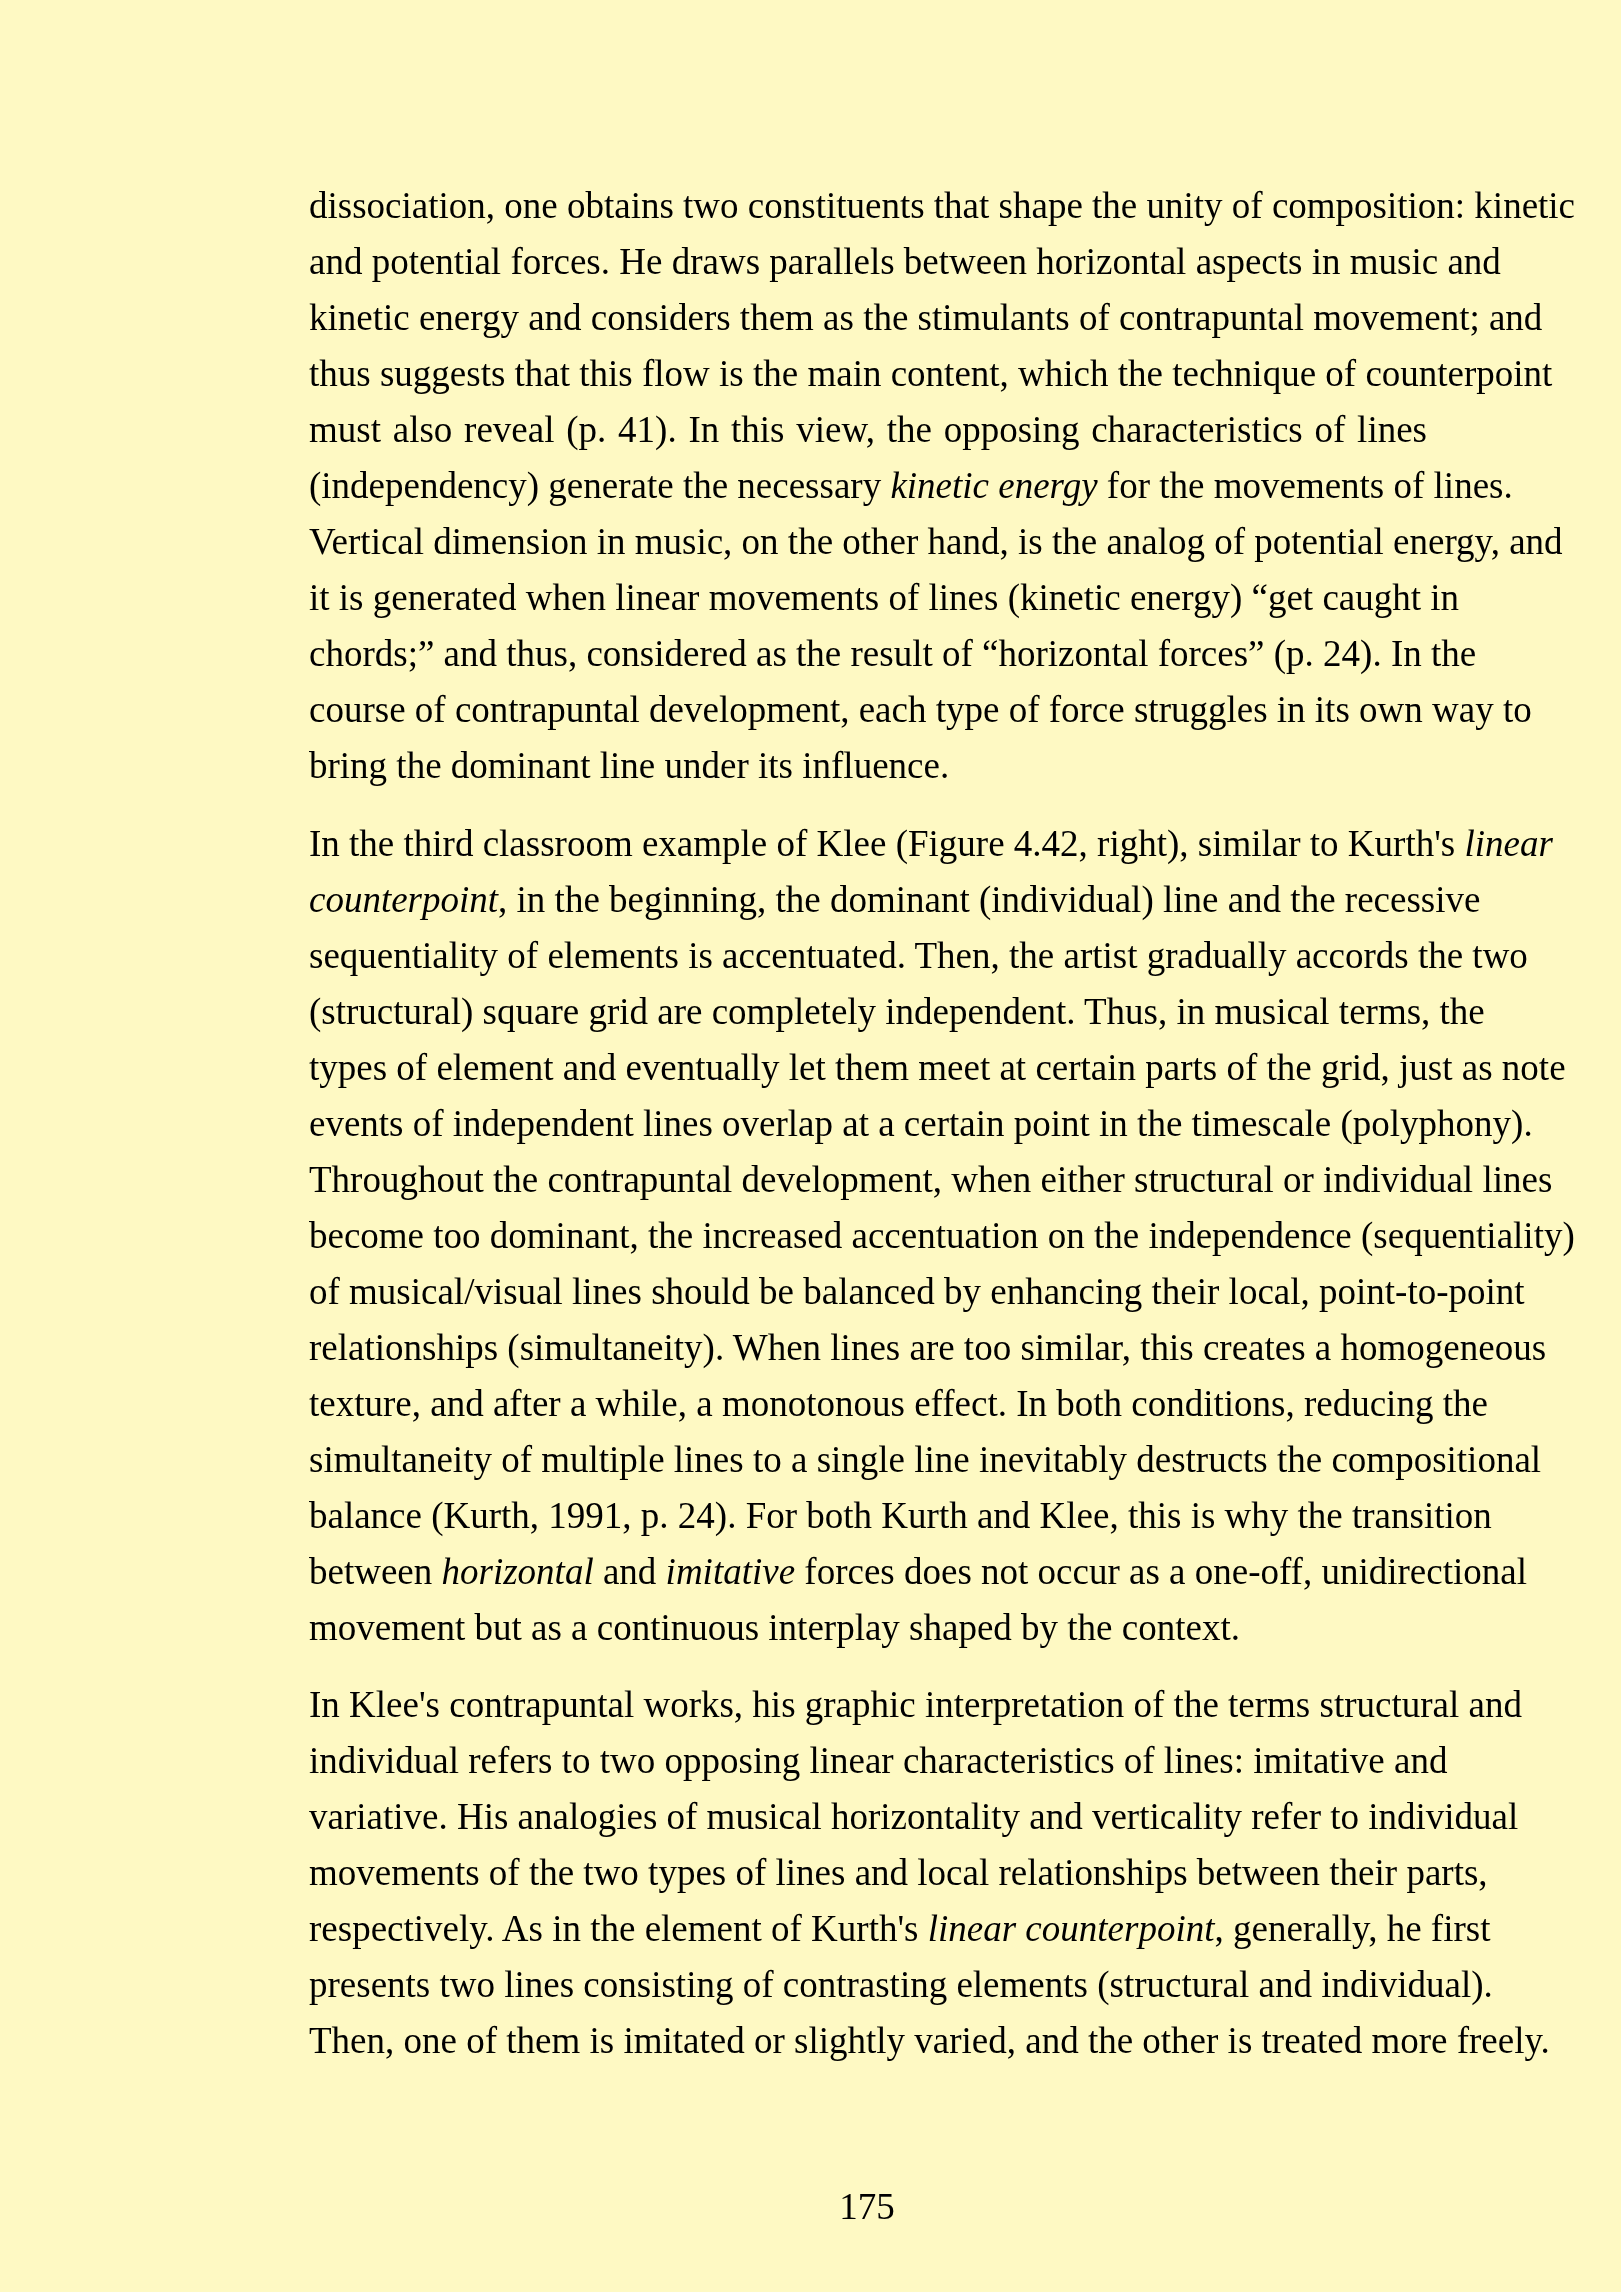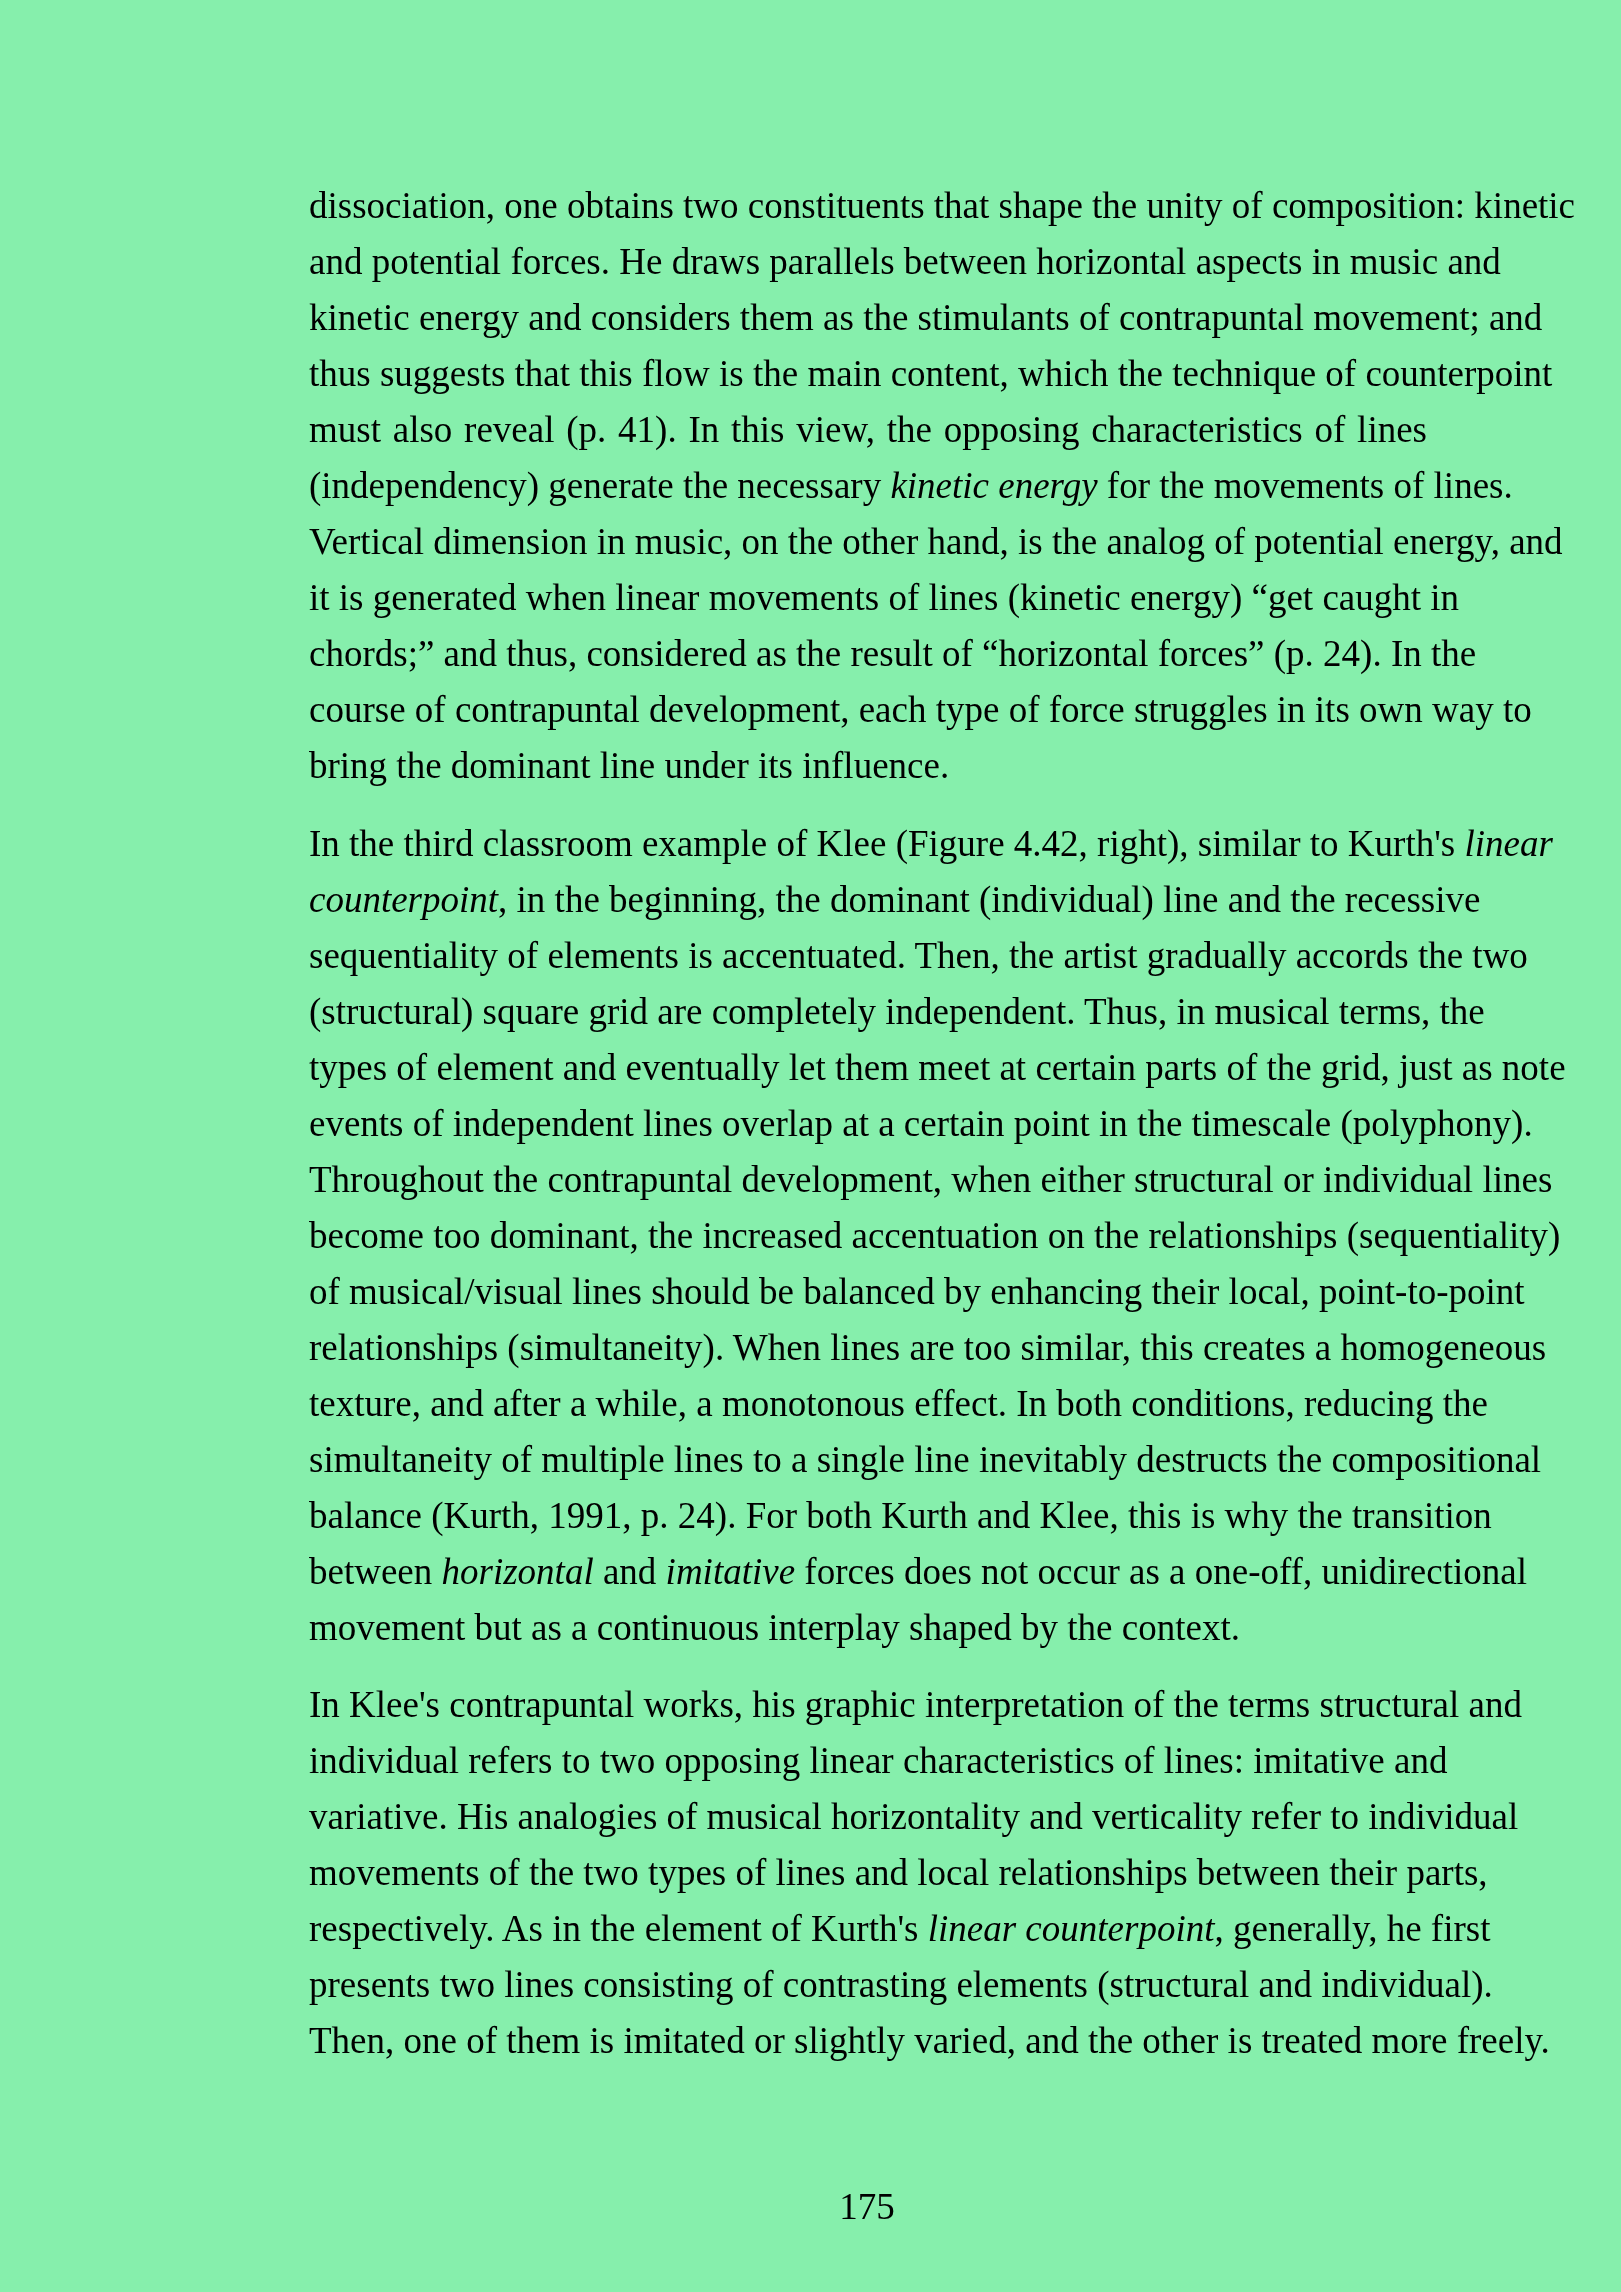--- a/index.html
+++ b/index.html
@@ -13,21 +13,21 @@
     position: relative;
     overflow: hidden;
     font-family: "Liberation Serif", "DejaVu Serif", serif;
     color: #000000;
   }
   .page {
     position: absolute;
     left: 0; top: 0;
     width: 1621px;
     height: 2293px;
-    background: #86efac;
+    background: #fef9c3;
   }
   .text-block {
     position: absolute;
     left: 309px;
     top: 178px;
     width: 1118px;
   }
   .paragraph {
     margin: 0 0 21.6px 0;
   }
@@ -78,21 +78,21 @@
         <span class="line last"><span>bring the dominant line under its influence.</span></span>
       </div>
       <div class="paragraph">
         <span class="line"><span>In the third classroom example of Klee (Figure 4.42, right), similar to Kurth's </span><em>linear</em></span>
         <span class="line"><em>counterpoint</em><span>, in the beginning, the dominant (individual) line and the recessive</span></span>
         <span class="line"><span>sequentiality of elements is accentuated. Then, the artist gradually accords the two</span></span>
         <span class="line"><span>(structural) square grid are completely independent. Thus, in musical terms, the</span></span>
         <span class="line"><span>types of element and eventually let them meet at certain parts of the grid, just as note</span></span>
         <span class="line"><span>events of independent lines overlap at a certain point in the timescale (polyphony).</span></span>
         <span class="line"><span>Throughout the contrapuntal development, when either structural or individual lines</span></span>
-        <span class="line"><span>become too dominant, the increased accentuation on the relationships (sequentiality)</span></span>
+        <span class="line"><span>become too dominant, the increased accentuation on the independence (sequentiality)</span></span>
         <span class="line"><span>of musical/visual lines should be balanced by enhancing their local, point-to-point</span></span>
         <span class="line"><span>relationships (simultaneity). When lines are too similar, this creates a homogeneous</span></span>
         <span class="line"><span>texture, and after a while, a monotonous effect. In both conditions, reducing the</span></span>
         <span class="line"><span>simultaneity of multiple lines to a single line inevitably destructs the compositional</span></span>
         <span class="line"><span>balance (Kurth, 1991, p. 24). For both Kurth and Klee, this is why the transition</span></span>
         <span class="line"><span>between </span><em>horizontal</em><span> and </span><em>imitative</em><span> forces does not occur as a one-off, unidirectional</span></span>
         <span class="line last"><span>movement but as a continuous interplay shaped by the context.</span></span>
       </div>
       <div class="paragraph">
         <span class="line"><span>In Klee's contrapuntal works, his graphic interpretation of the terms structural and</span></span>

